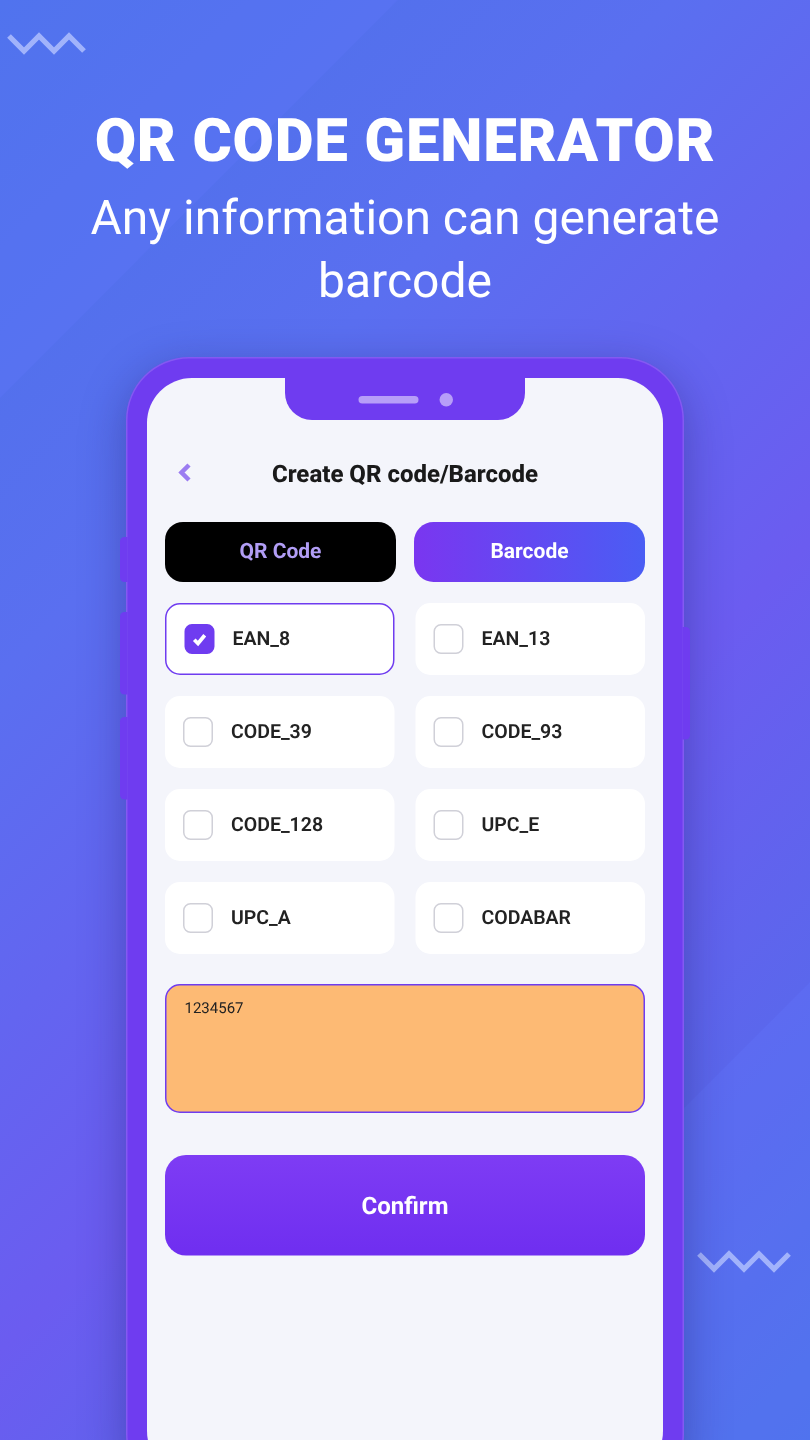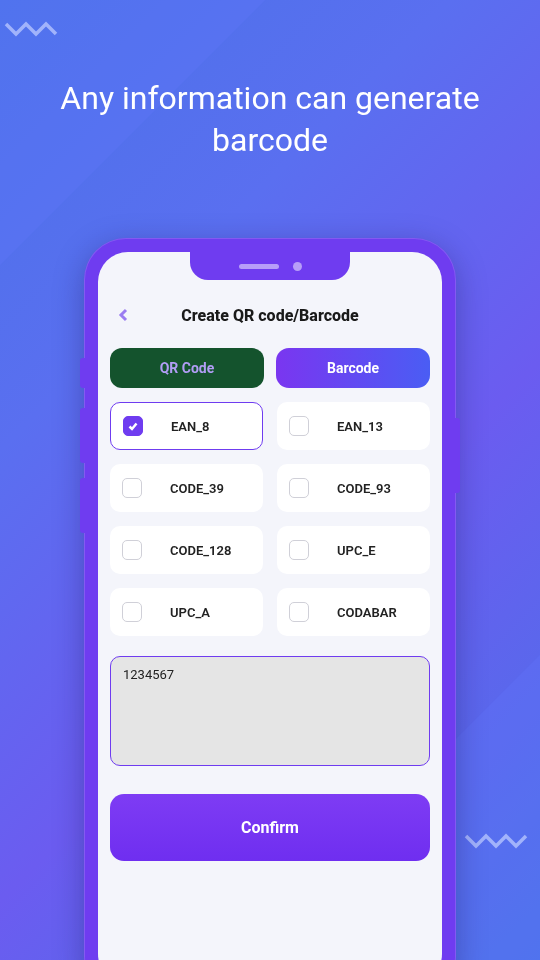--- a/index.html
+++ b/index.html
@@ -134,21 +134,21 @@
     flex: 1;
     height: 40px;
     border-radius: 12px;
     display: flex;
     align-items: center;
     justify-content: center;
     font-size: 14px;
     font-weight: 700;
   }
   .tab.inactive {
-    background: #14532d;
+    background: #000000;
     color: #b19df5;
   }
   .tab.active {
     background: linear-gradient(90deg, #7a36f0 0%, #4a5df4 100%);
     color: #fff;
     border-radius: 13px;
   }
 
   .grid {
     display: grid;
@@ -156,21 +156,21 @@
     gap: 14px 14px;
     margin-bottom: 12px;
   }
   .opt {
     background: #fff;
     border-radius: 10px;
     height: 48px;
     display: flex;
     align-items: center;
     padding: 0 12px;
-    gap: 28px;
+    gap: 12px;
     font-size: 13px;
     font-weight: 600;
     color: #222;
   }
   .opt.selected {
     border: 1.5px solid #6f3cf0;
   }
   .chk-box {
     width: 20px; height: 20px;
     border-radius: 5px;
@@ -179,26 +179,26 @@
     display: inline-flex; align-items: center; justify-content: center;
   }
   .chk-box.on {
     background: #6f3cf0;
     border-color: #6f3cf0;
   }
   .chk-box.on svg { stroke: #fff; stroke-width: 2.5; fill: none; }
 
   .textarea {
     border: 1.5px solid #6f3cf0;
-    background: #e5e5e5;
+    background: #fdba74;
     border-radius: 10px;
     padding: 10px 12px;
-    font-size: 13px;
+    font-size: 10px;
     color: #222;
-    height: 110px;
+    height: 86px;
     margin-top: 8px;
   }
 
   .confirm-btn {
     margin-top: 28px;
     height: 67px;
     border-radius: 14px;
     background: linear-gradient(180deg, #7e3cf4 0%, #6f2ef0 100%);
     color: #fff;
     font-size: 16px;
@@ -214,20 +214,21 @@
 <div class="bg-panel-tl"></div>
 <div class="bg-panel-br"></div>
 <svg class="zigzag" style="top:20px; left:4px;" width="60" height="28" viewBox="0 0 60 28">
     <polyline points="2,4 12,14 22,4 32,14 42,4 52,14"></polyline>
   </svg>
 <svg class="zigzag" style="bottom:100px; right:6px;" width="70" height="28" viewBox="0 0 70 28">
     <polyline points="2,4 12,14 22,4 32,14 42,4 52,14 62,4"></polyline>
   </svg>
 
 <div class="hero">
+  <h1>QR CODE GENERATOR</h1>
   <p>Any information can generate barcode</p>
 </div>
 
 <div class="phone">
   <div class="side-left-1"></div>
   <div class="side-left-2"></div>
   <div class="side-left-3"></div>
   <div class="side-right"></div>
 
   <div class="screen">

